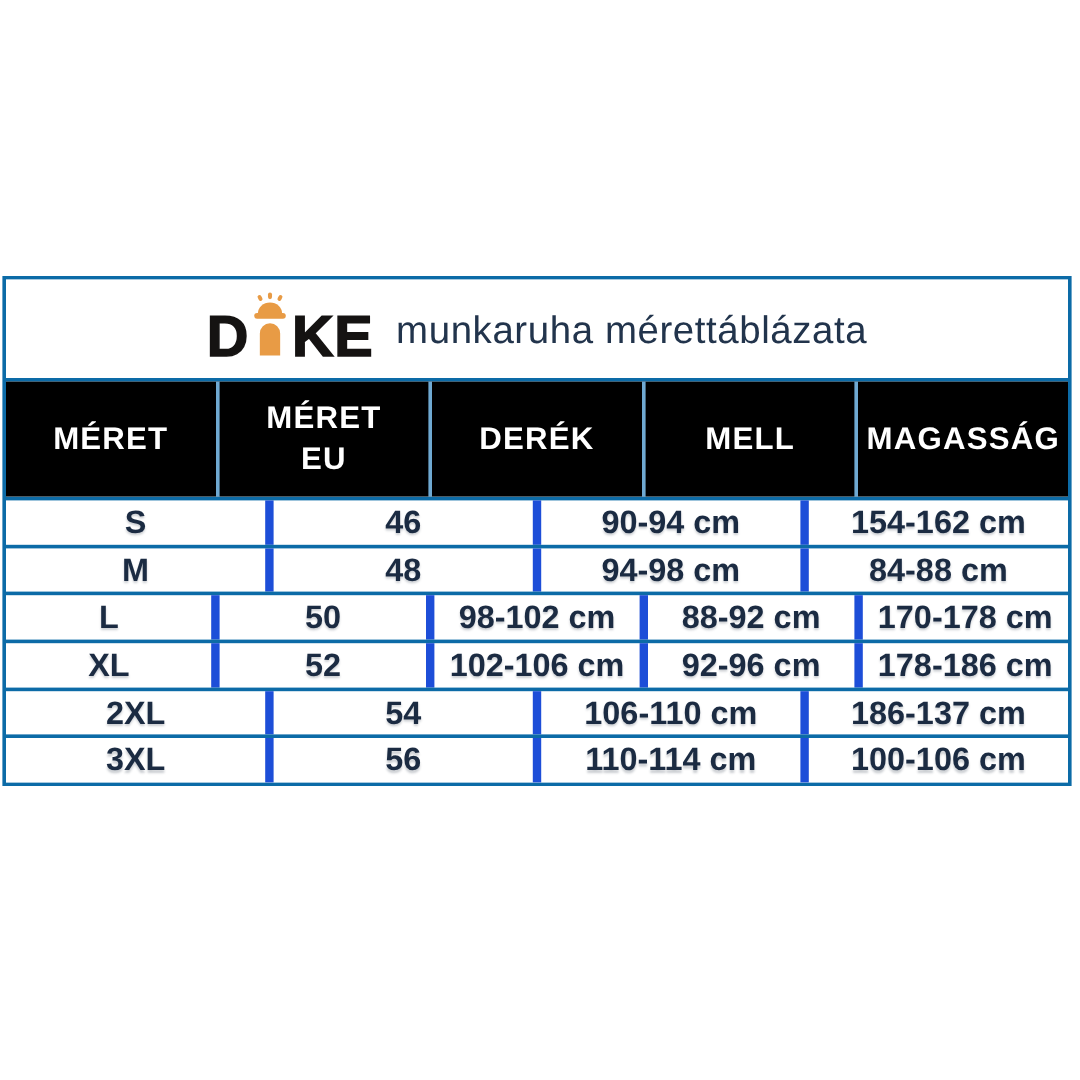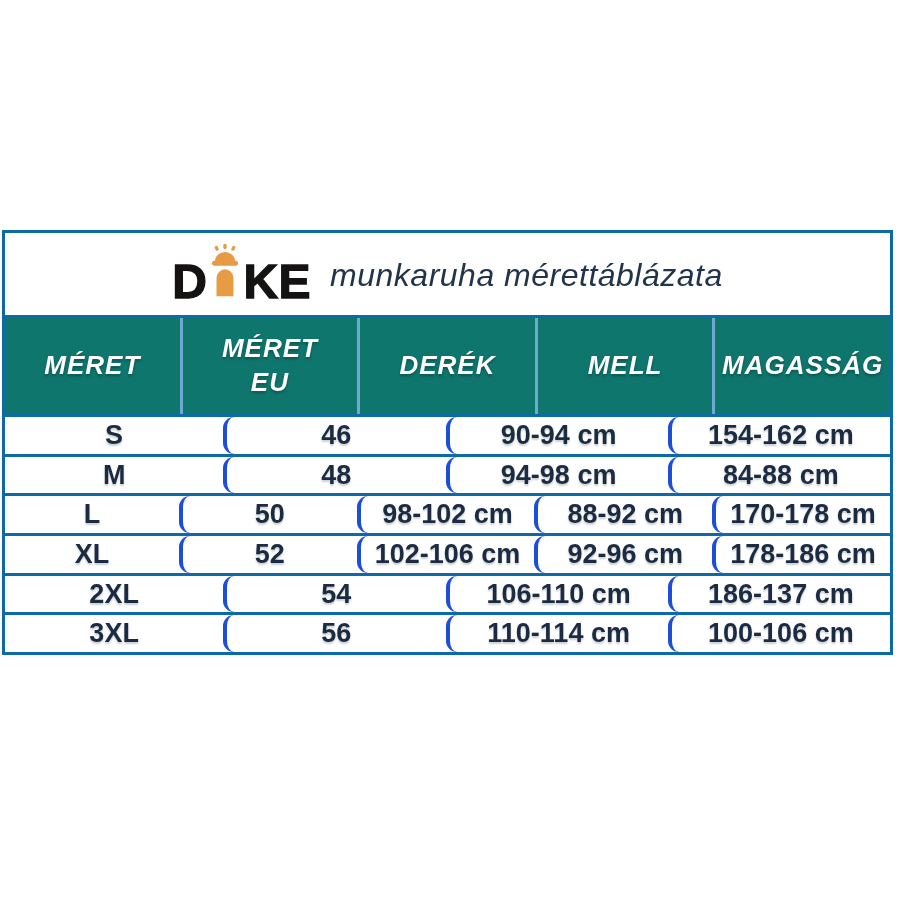--- a/index.html
+++ b/index.html
@@ -21,40 +21,40 @@
   }
   .logo { display:flex; align-items:flex-end; }
   .logo .letter {
     font-size:48px; font-weight:800; color:#151312; line-height:1;
     letter-spacing:0.5px;
     -webkit-text-stroke:1.3px #151312;
   }
   .logo svg { display:block; margin:0 2px 9px 2px; }
   .subtitle {
     font-size:32px; font-weight:400; color:#22344C; letter-spacing:0.5px;
-    margin-top:2px; line-height:1.2;font-style:italic;
+    margin-top:2px; line-height:1.2;
   }
   
-  .thead { height:96px; background:#0f766e; display:flex;font-style:italic; }
+  .thead { height:96px; background:#000000; display:flex; }
   .hc {
     flex:1; display:flex; align-items:center; justify-content:center;
     color:#ffffff; font-weight:700; font-size:26px; letter-spacing:1px;
     text-align:center; white-space:pre-line; line-height:1.3;
     text-shadow:0 2px 3px rgba(0,0,0,0.28);
   }
   .hc + .hc { border-left:3px solid #6FA9D2; }
   
   .tbody { flex:1; display:flex; flex-direction:column; background:#fff; }
   .tr { flex:1; display:flex; border-top:3px solid #0C6BA7; }
   .td {
     flex:1; display:flex; align-items:center; justify-content:center;
     font-weight:700; font-size:27px; color:#1B2B42; line-height:1;
     text-shadow:0 2px 2px rgba(20,30,50,0.22);
   }
-  .td + .td { border-left:4px solid #1d4ed8;border-radius:11px; }
+  .td + .td { border-left:7px solid #1d4ed8; }
 </style>
 </head>
 <body>
 
 <div class="panel">
 
   <div class="brand">
     <div class="logo">
       <span class="letter">D</span>
       <svg viewBox="0 0 34 56" width="32" height="54" aria-hidden="true">

